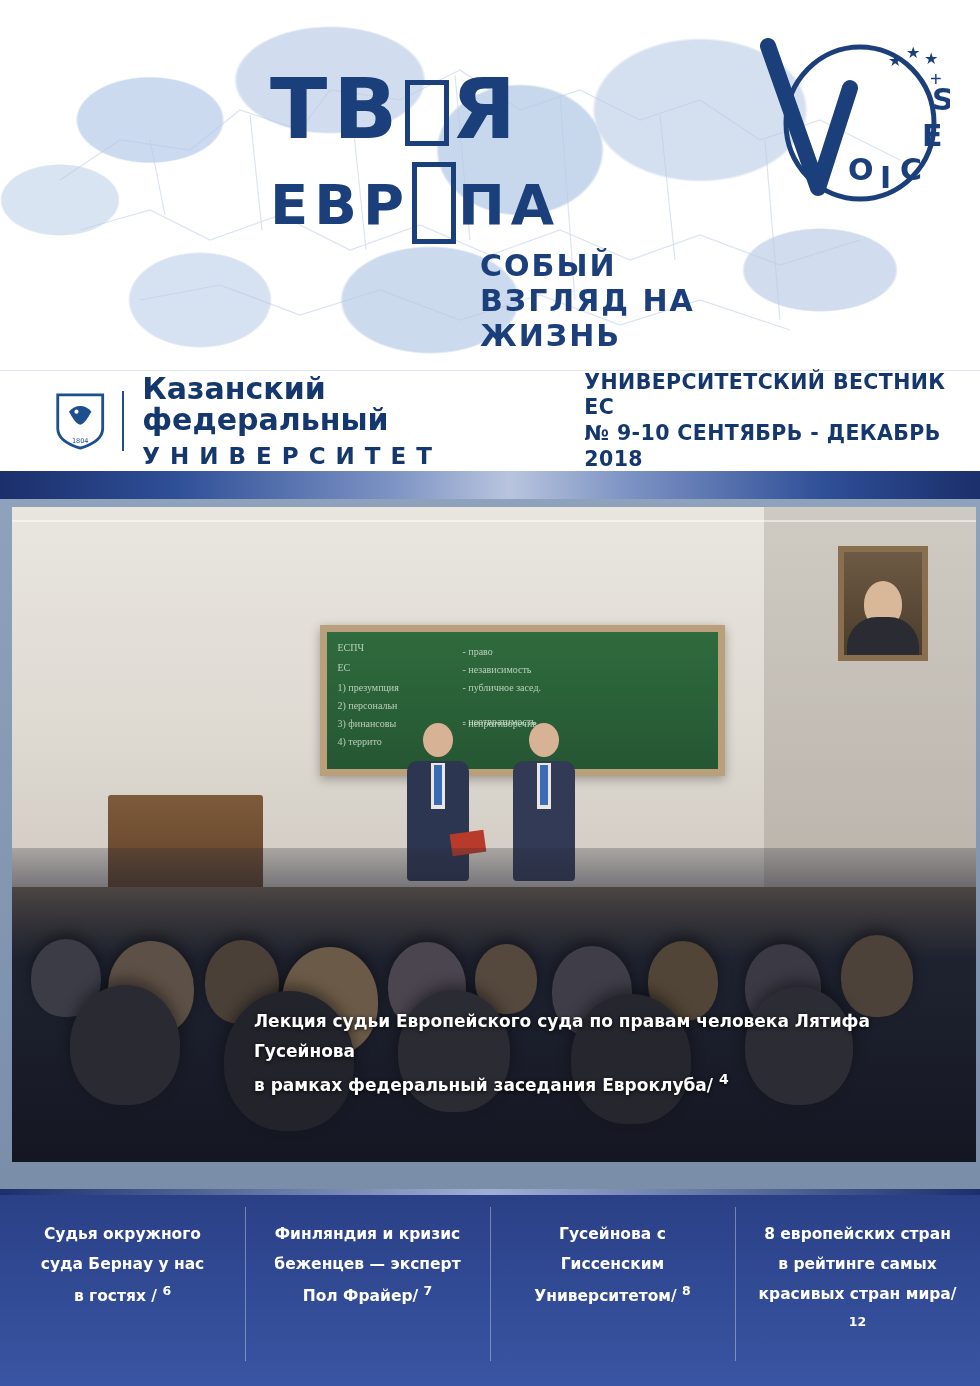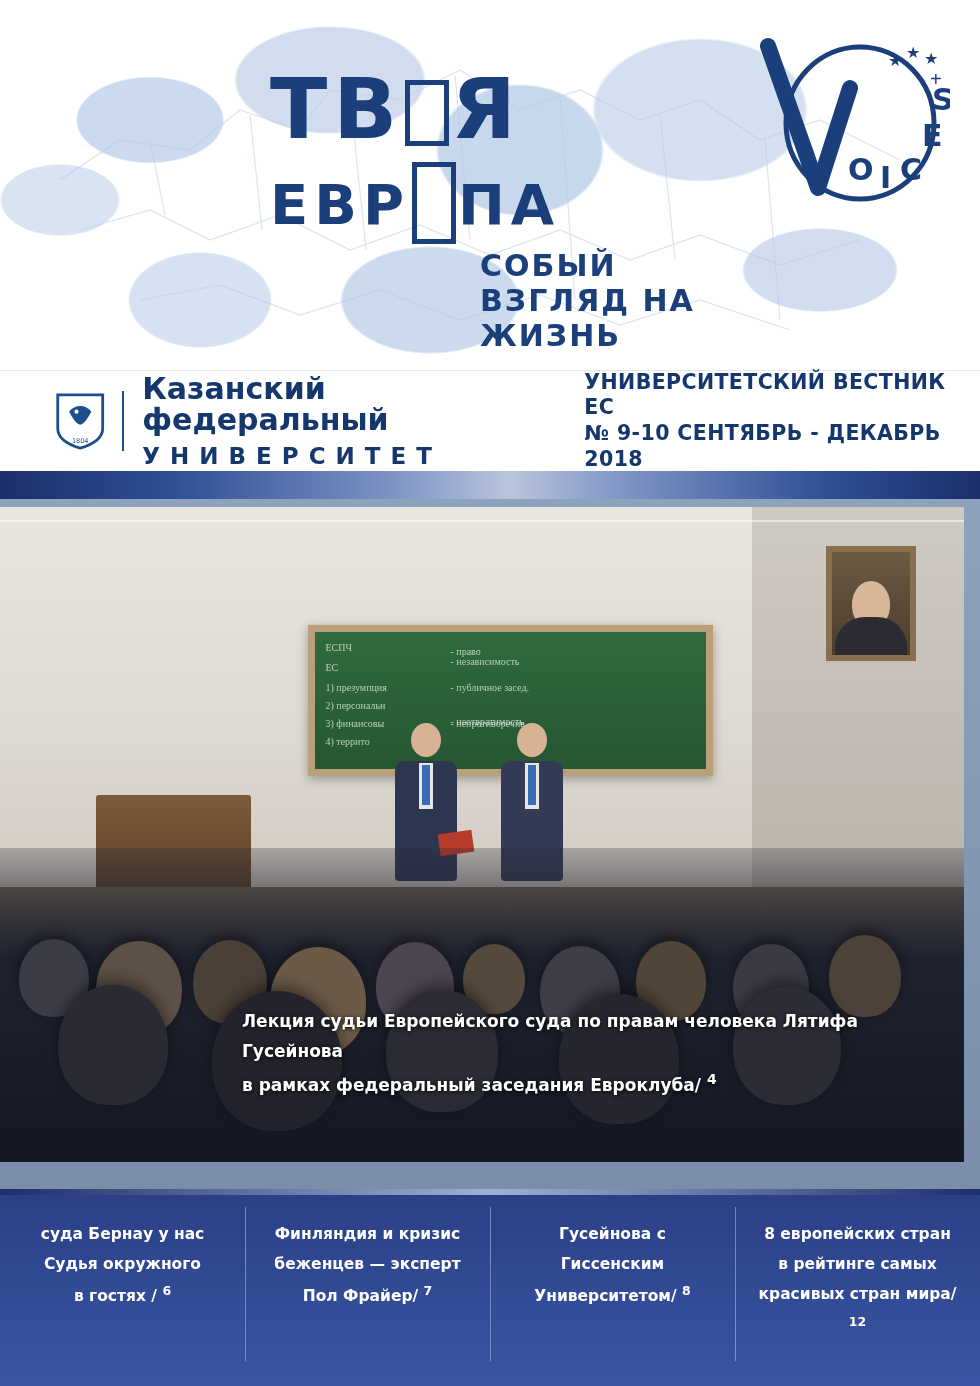--- a/index.html
+++ b/index.html
@@ -147,21 +147,21 @@
     height: 28px;
     background: linear-gradient(90deg,#1b2f6b 0%, #2f4f97 18%, #7d93c4 40%, #b9c5de 52%, #7d93c4 64%, #2f4f97 84%, #1b2f6b 100%);
   }
 
   
   .hero-wrap {
     position: relative;
     width: 980px;
     height: 690px;
     background: #6f7f9a;
-    padding: 8px 8px 0 0;
+    padding: 8px 8px 0 12px;
     box-sizing: border-box;
     background: linear-gradient(180deg,#8fa2bc, #7b8ea9);
   }
   .hero {
     position: relative;
     width: 964px;
     height: 655px;
     overflow: hidden;
     background: #2a2f3a;
   }
@@ -355,21 +355,21 @@
     <div class="ceiling-line"></div>
 
     <div class="board">
       <span class="chalk" style="left:10px;  top:10px;">ЕСПЧ</span>
       <span class="chalk" style="left:10px;  top:30px;">ЕС</span>
       <span class="chalk" style="left:10px;  top:50px;">1) презумпция</span>
       <span class="chalk" style="left:10px;  top:68px;">2) персональн</span>
       <span class="chalk" style="left:10px;  top:86px;">3) финансовы</span>
       <span class="chalk" style="left:10px;  top:104px;">4) террито</span>
       <span class="chalk" style="left:135px; top:14px;">- право</span>
-      <span class="chalk" style="left:135px; top:24px;">- независимость</span>
+      <span class="chalk" style="left:135px; top:32px;">- независимость</span>
       <span class="chalk" style="left:135px; top:50px;">- публичное засед.</span>
       <span class="chalk" style="left:135px; top:84px;">- неотвратимость</span>
       <span class="chalk" style="left:135px; top:86px;">- непротиворечив.</span>
     </div>
 
     <div class="portrait">
       <div class="face"></div>
       <div class="body"></div>
     </div>
 
@@ -415,22 +415,22 @@
         <span>в рамках федеральный заседания Евроклуба/</span>
         <span class="pg">4</span>
       </div>
     </div>
   </div>
 </div>
 
 <div class="teasers">
 
   <div class="teaser">
+    <div>Судья окружного</div>
     <div>суда Бернау у нас</div>
-    <div>Судья окружного</div>
     <div>
       <span>в гостях /</span>
       <span class="pg">6</span>
     </div>
   </div>
 
   <div class="teaser">
     <div>Финляндия и  кризис</div>
     <div>беженцев  —  эксперт</div>
     <div>

